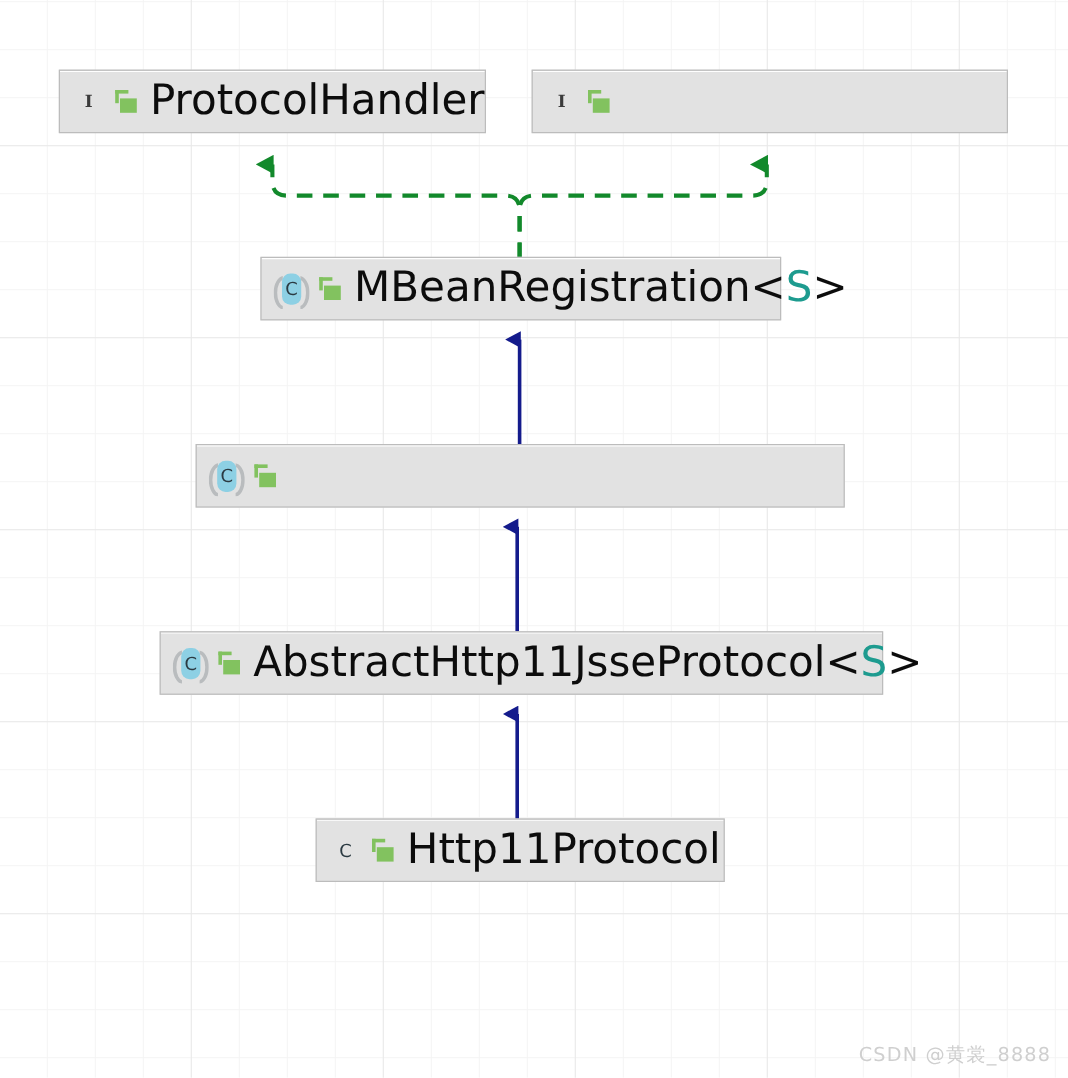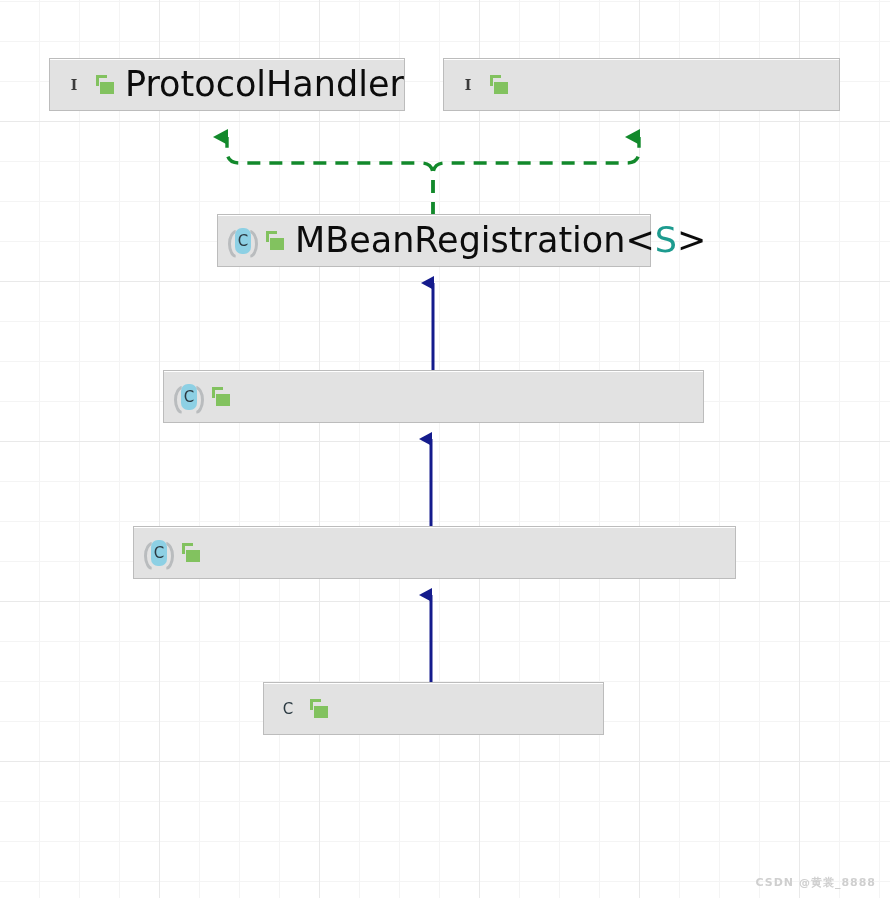--- a/index.html
+++ b/index.html
@@ -85,23 +85,22 @@
     position:absolute;left:4px;top:7px;width:14px;height:12px;
     background:#82c25f;
   }
   .ic-lock .shk{
     position:absolute;left:0px;top:0px;width:8px;height:8px;
     border:3px solid #82c25f;border-right:none;border-bottom:none;
   }
 
   .watermark{
     position:absolute;right:14px;bottom:8px;
-    font-size:11px;color:#cfcfcf;letter-spacing:1px;
-    font-family:"DejaVu Sans","Liberation Sans",sans-serif;
-    font-weight:bold;
+    font-size:16px;color:#cfcfcf;letter-spacing:1px;
+    font-family:"DejaVu Sans","Liberation Sans",sans-serif;
   }
 </style>
 </head>
 <body>
 
 <div id="canvas">
 
   <svg class="edges" viewBox="0 0 890 898">
     <defs>
       <marker id="arrBlue" markerWidth="14" markerHeight="14" refX="7" refY="12" orient="auto" markerUnits="userSpaceOnUse">
@@ -189,27 +188,33 @@
     <span class="ic ic-abs">
       <span class="arcL"></span>
         <span class="arcR"></span>
         <span class="bar"></span>
       <span class="ltr">C</span>
     </span>
     <span class="ic ic-lock">
       <span class="shk"></span>
         <span class="body"></span>
     </span>
+    <span class="label">
+      <span>AbstractHttp11JsseProtocol</span><span class="ang">&lt;</span><span class="generic">S</span><span class="ang">&gt;</span>
+    </span>
   </div>
 
   <div class="node" style="left:263px;top:682px;width:341px;height:53px;">
     <span class="ic ic-class">
       <span class="disc"></span>
       <span class="ltr">C</span>
     </span>
     <span class="ic ic-lock">
       <span class="shk"></span>
         <span class="body"></span>
     </span>
+    <span class="label">
+      <span>Http11Protocol</span>
+    </span>
   </div>
 
   <div class="watermark">CSDN @黄裳_8888</div>
 </div>
 
 </body></html>

